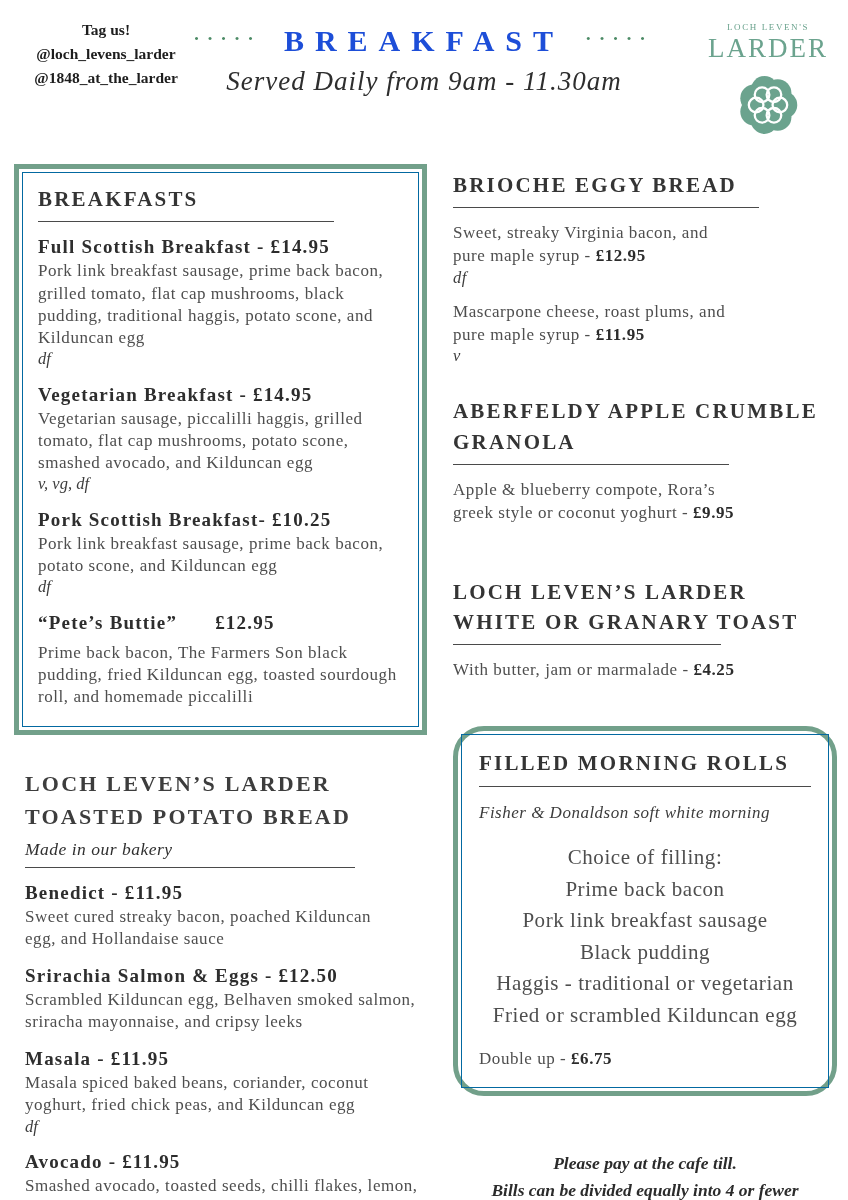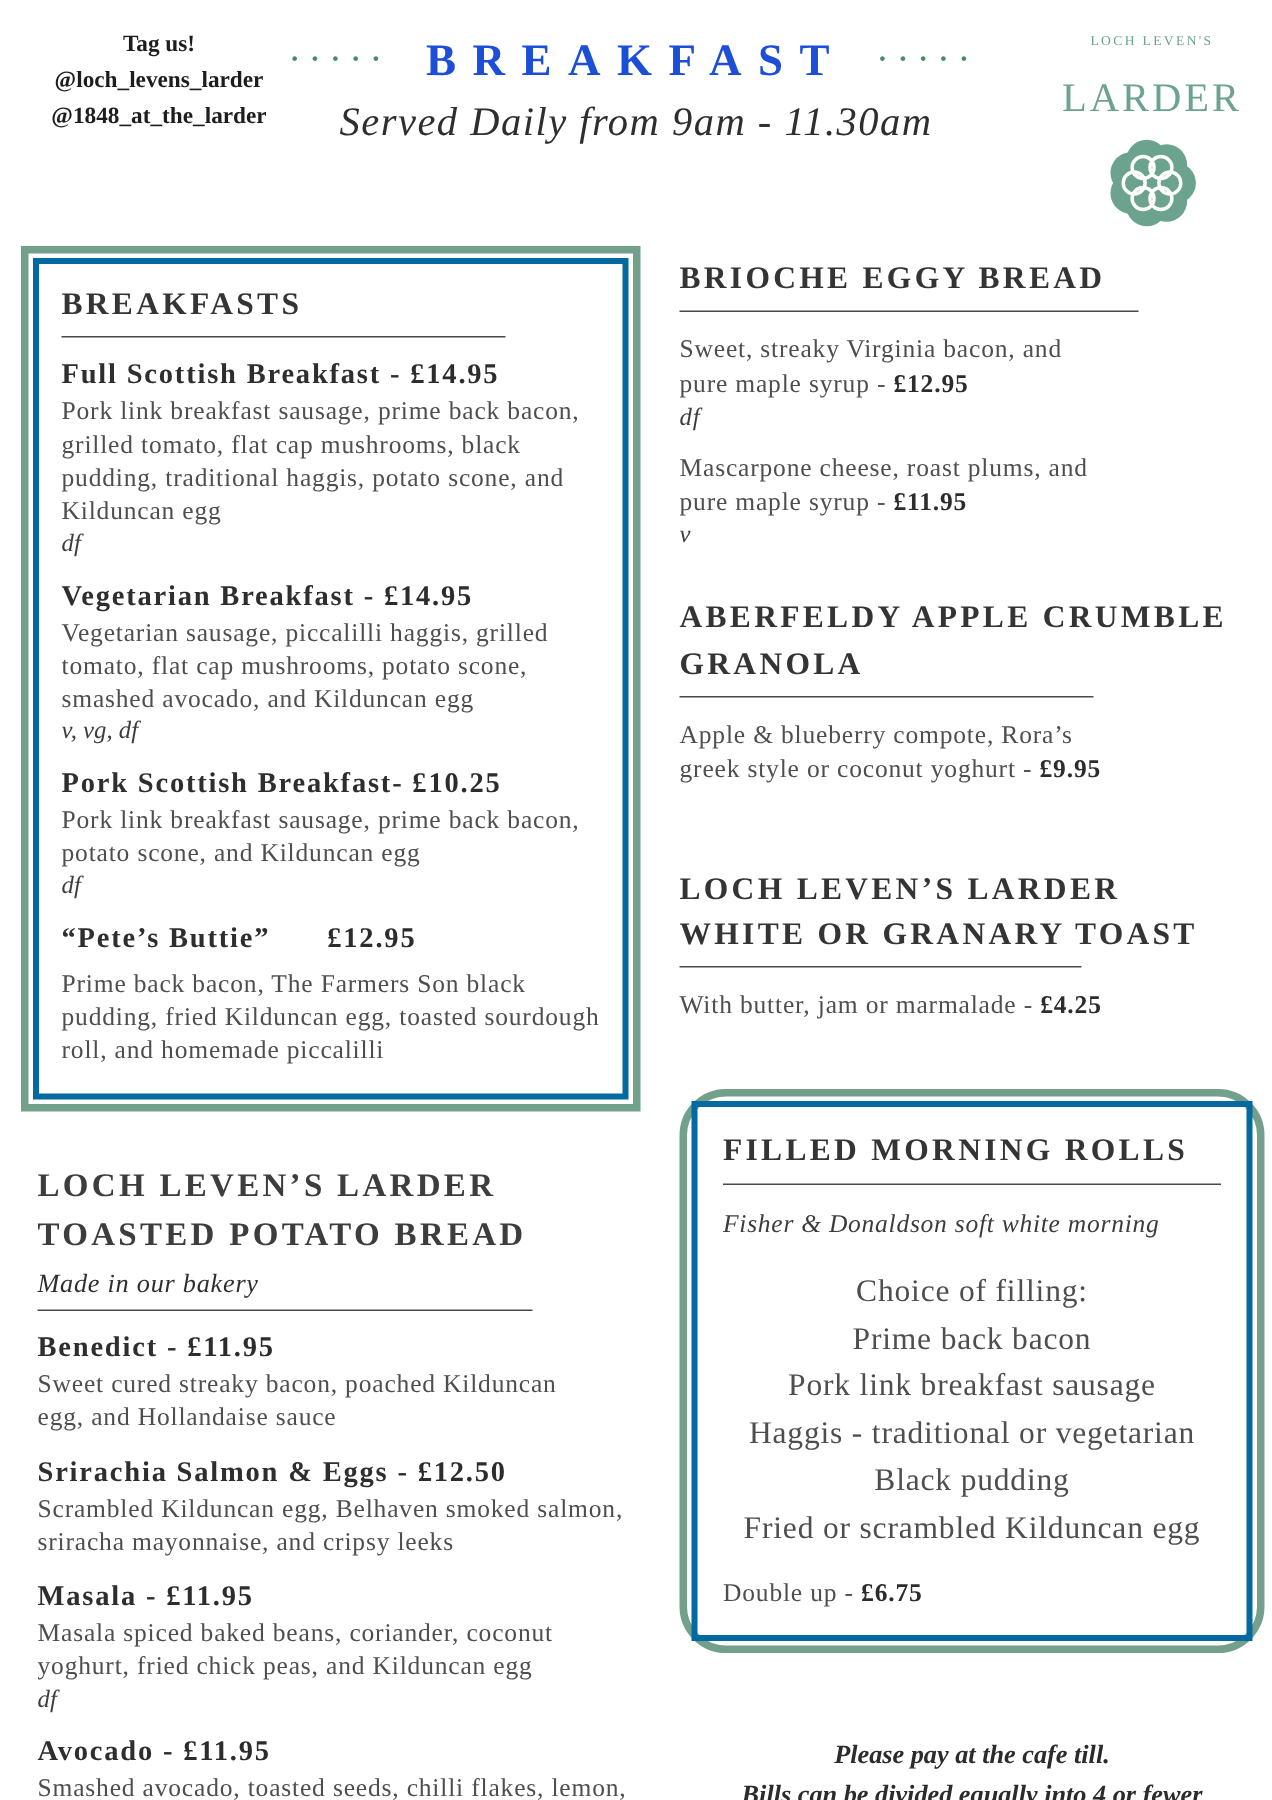--- a/index.html
+++ b/index.html
@@ -12,29 +12,29 @@
   .header{position:relative;height:152px;}
   .tagus{position:absolute;left:16px;top:18px;width:180px;text-align:center;
     font-weight:bold;font-size:15.5px;line-height:1.55;color:#1d1d1d;}
   .title-wrap{position:absolute;left:0;right:0;top:24px;text-align:center;}
   .title-row{display:flex;justify-content:center;align-items:center;gap:22px;}
   .orn{color:#4c8b66;font-size:13px;letter-spacing:9px;transform:translateY(-2px);}
   .menu-title{color:#1d4ed8;font-weight:bold;font-size:30px;letter-spacing:11px;}
   .menu-subtitle{margin-top:8px;font-style:italic;font-size:27px;letter-spacing:1px;color:#2e2e2e;}
   .logo{position:absolute;right:14px;top:10px;width:132px;text-align:center;color:#6ba38e;}
   .logo-top{font-size:9px;letter-spacing:1.6px;font-weight:normal;margin-top:12px;}
-  .logo-name{font-size:27px;letter-spacing:2px;margin-top:18px;}
+  .logo-name{font-size:27px;letter-spacing:2px;margin-top:1px;}
   .logo-flower{margin-top:9px;}
   
   .cols{display:flex;align-items:flex-start;padding:12px 14px 0 14px;gap:14px;}
   .col-left{width:413px;flex:0 0 413px;}
   .col-right{flex:1;padding-left:12px;}
   
   .gbox{border:5px solid #72a08a;padding:3px;background:#fff;}
-  .gbox-inner{border:4px solid #0369a1;padding:11px 15px 16px 15px;}
+  .gbox-inner{border:1px solid #0369a1;padding:11px 15px 16px 15px;}
   
   .sec-heading{font-weight:bold;font-size:21px;letter-spacing:2.2px;color:#343434;line-height:1.45;}
   .big-heading{font-weight:bold;font-size:22px;letter-spacing:2.2px;color:#3d3d3d;line-height:1.5;}
   .rule{border-bottom:1.5px solid #4a4a4a;margin:7px 0 14px 0;}
   .tagline{font-style:italic;font-size:17.5px;color:#2f2f2f;margin-top:6px;letter-spacing:.5px;}
   
   .item{margin-bottom:15px;}
   .item-title{font-weight:bold;font-size:19px;letter-spacing:1.2px;color:#2e2e2e;margin-bottom:2px;}
   .item-desc{font-size:17px;letter-spacing:.55px;line-height:1.3;color:#4e4e4e;max-width:372px;}
   .item-tags{font-style:italic;font-size:16.5px;color:#3d3d3d;line-height:1.2;}
@@ -217,22 +217,22 @@
         <div class="rule" style="width:332px"></div>
 
         <div class="rolls-intro">
           <span class="pline">Fisher &amp; Donaldson soft white morning</span>
         </div>
 
         <div class="fillings">
           <div>Choice of filling:</div>
           <div>Prime back bacon</div>
           <div>Pork link breakfast sausage</div>
+          <div>Black pudding</div>
           <div>Haggis - traditional or vegetarian</div>
-          <div>Black pudding</div>
           <div>Fried or scrambled Kilduncan egg</div>
         </div>
 
         <div class="double">
           <span>Double up - </span><span class="price">£6.75</span>
         </div>
       </div>
     </div>
 
     <div class="footer">

